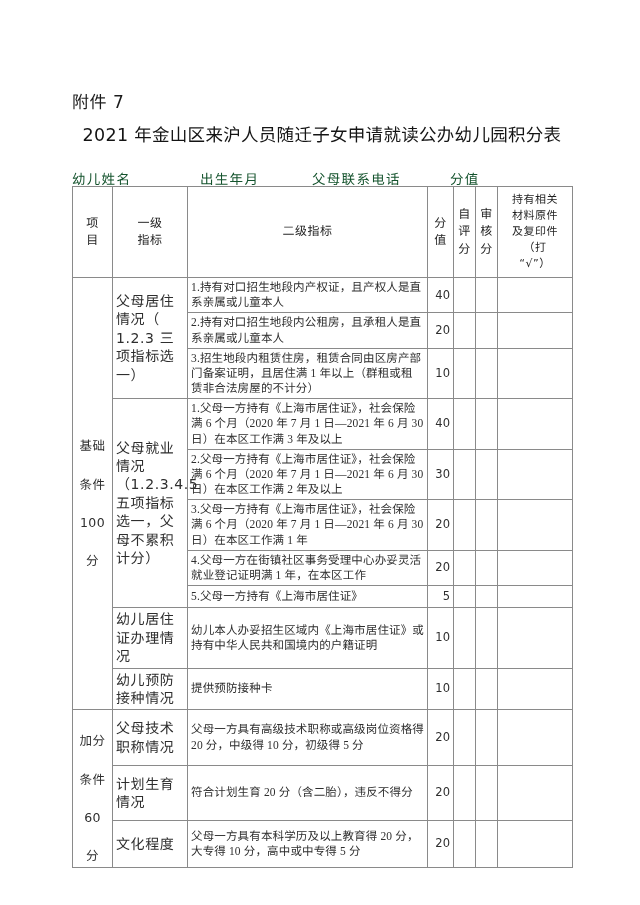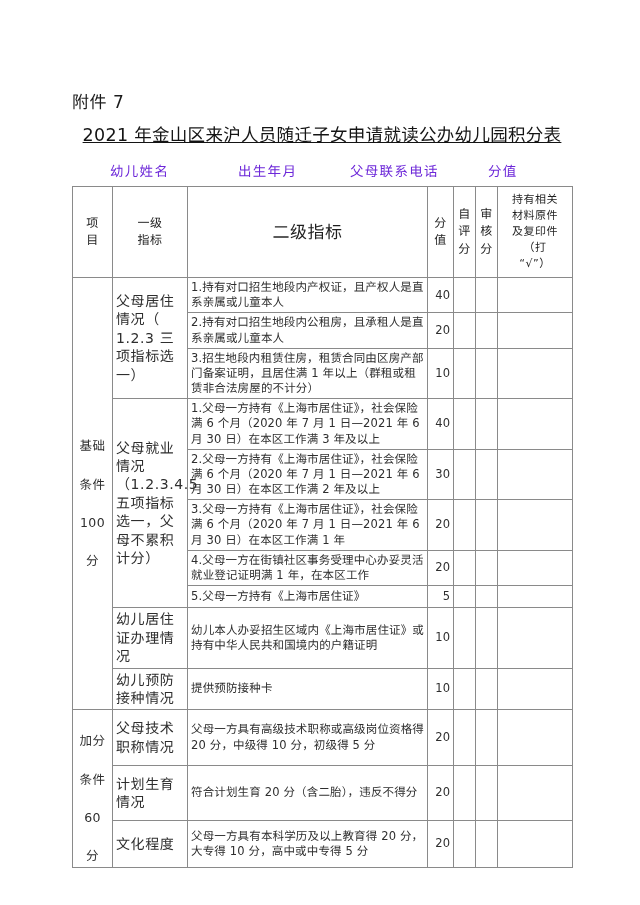--- a/index.html
+++ b/index.html
@@ -37,39 +37,37 @@
     position: absolute;
     left: 72px;
     top: 121px;
     width: 500px;
     text-align: center;
     font-size: 17.5px;
     font-weight: 500;
     letter-spacing: 0.3px;
     color: #141414;
     white-space: nowrap;
-    text-decoration: underline;
   }
 
   
   .field-line {
     position: absolute;
     left: 72px;
     top: 160px;
     width: 500px;
     height: 22px;
   }
   .field-line .fld {
     position: absolute;
-    top: 0;
+    top: 8px;
     font-size: 13.5px;
-    color: #6d28d9;
+    color: #14532d;
     letter-spacing: 1.3px;
     white-space: nowrap;
-    margin-left: 38px;
   }
   .fld-name   { left: 0px; }
   .fld-birth  { left: 128px; }
   .fld-phone  { left: 240px; }
   .fld-score  { left: 378px; }
 
   
   table.score-table {
     position: absolute;
     left: 72px;
@@ -148,20 +146,21 @@
   td.l1-cell.center-y { vertical-align: middle; }
 
   
   td.l2-cell {
     text-align: left;
     font-size: 11.5px;
     line-height: 1.42;
     letter-spacing: 0.15px;
     padding: 3px 5px;
     color: #2b2b2b;
+    font-family: Liberation Serif, serif;
   }
 
   
   td.score-cell {
     text-align: right;
     font-size: 11.5px;
     color: #333;
   }
   td.blank-cell { }
 
@@ -217,21 +216,21 @@
               <span>项</span>
               <span>目</span>
             </span>
           </td>
           <td class="narrow-v">
             <span class="vstack">
               <span>一级</span>
               <span>指标</span>
             </span>
           </td>
-          <td style="font-size: 17px;">二级指标</td>
+          <td style="font-size: 12px;">二级指标</td>
           <td class="narrow-v">
             <span class="vstack">
               <span>分</span>
               <span>值</span>
             </span>
           </td>
           <td class="narrow-v">
             <span class="vstack">
               <span>自</span>
               <span>评</span>

